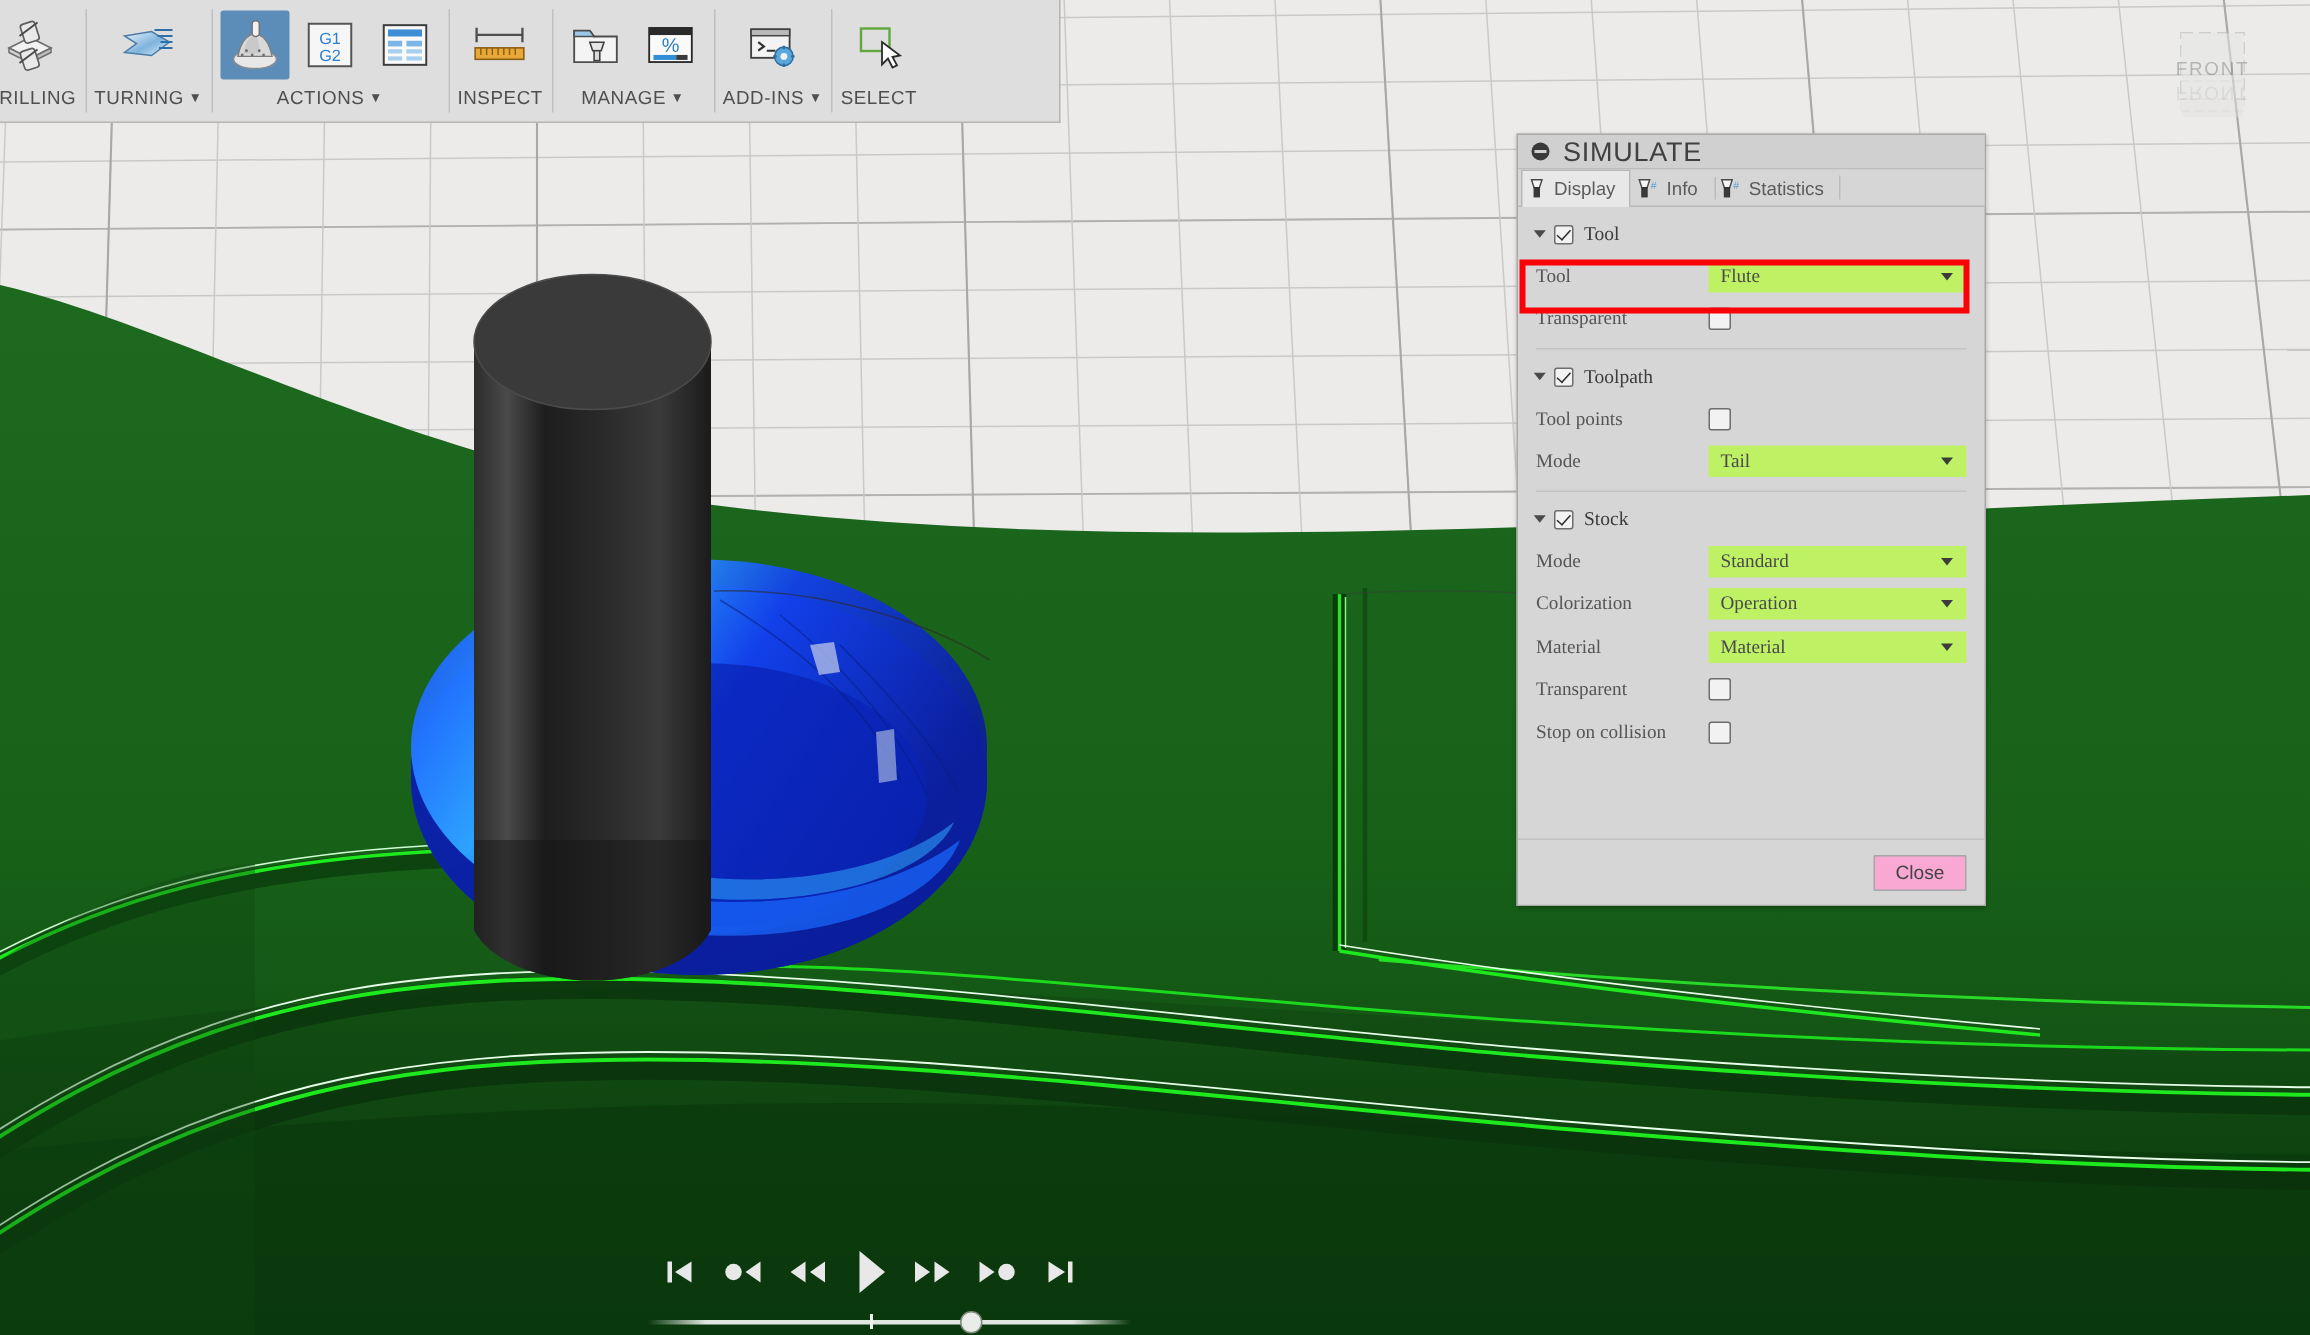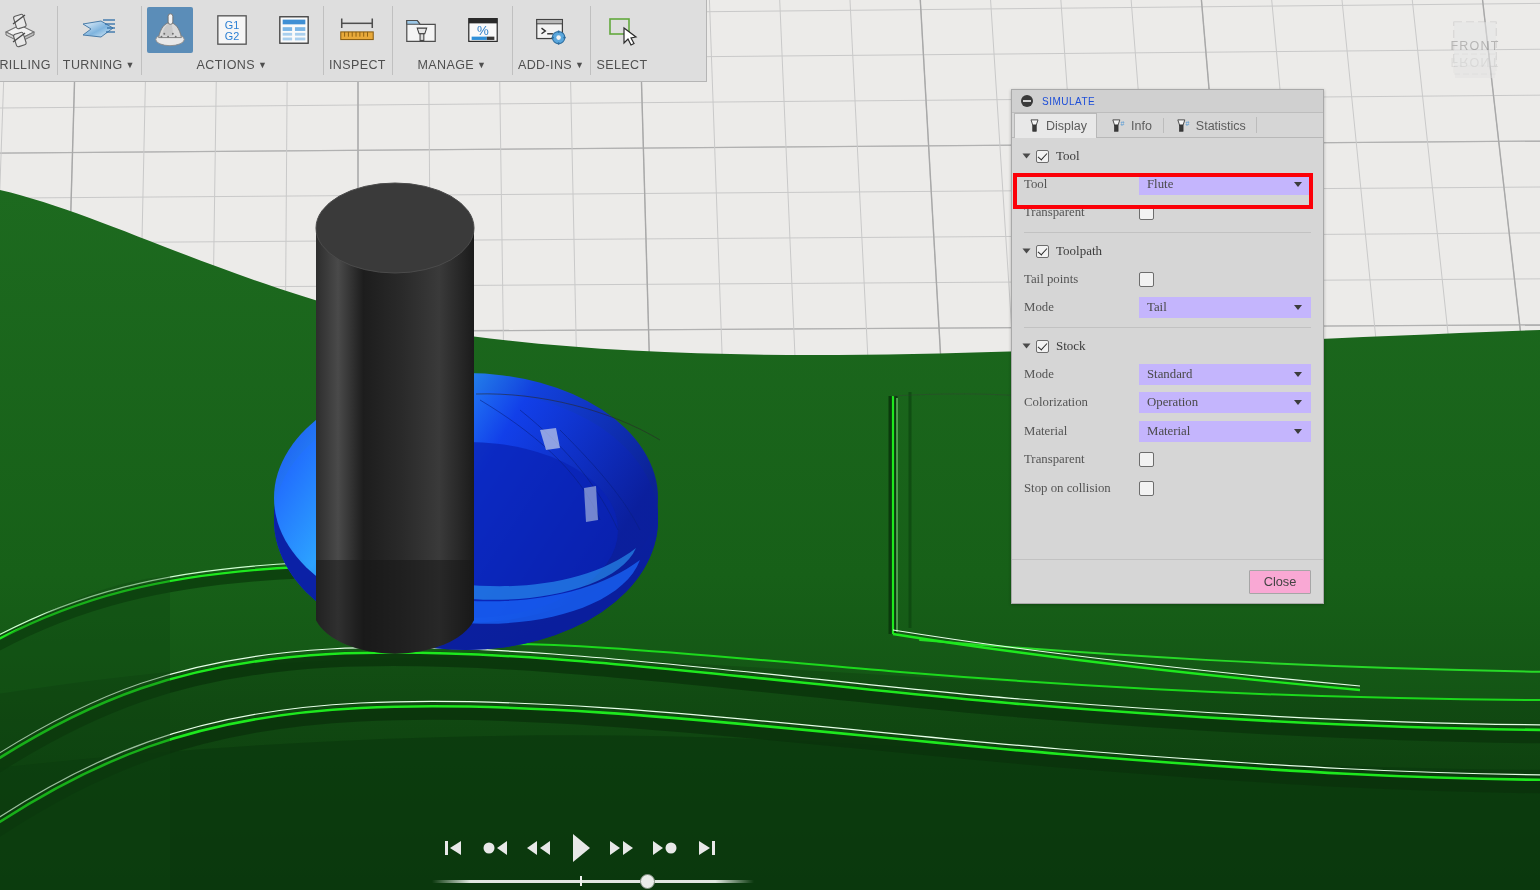--- a/index.html
+++ b/index.html
@@ -15,57 +15,57 @@
   .grid-bg svg{display:block;}
   
   .stock{position:absolute;left:0;top:0;width:1540px;height:890px;}
   
   #toolbar{position:absolute;left:0;top:0;width:707px;height:82px;
     background:#dedede;border-right:1px solid #b5b5b5;border-bottom:1px solid #b5b5b5;
     display:flex;align-items:stretch;box-sizing:border-box;}
   .tb-group{display:flex;flex-direction:column;align-items:center;justify-content:flex-start;
     position:relative;padding:0 6px;}
   .tb-group + .tb-group::before{content:"";position:absolute;left:0;top:6px;bottom:6px;width:1px;background:#c0c0c0;}
-  .tb-icons{display:flex;align-items:center;justify-content:center;gap:16px;height:56px;padding-top:2px;}
+  .tb-icons{display:flex;align-items:center;justify-content:center;gap:4px;height:56px;padding-top:2px;}
   .tb-label{font-size:12.5px;color:#4f4f4f;letter-spacing:.4px;white-space:nowrap;padding-bottom:6px;}
   .tb-cell{width:46px;height:46px;display:flex;align-items:center;justify-content:center;border-radius:2px;}
   .tb-cell.active{background:#5b8db8;}
   .caret{font-size:9px;margin-left:3px;position:relative;top:-1px;}
   
   #viewcube{position:absolute;right:26px;top:10px;width:86px;height:84px;}
   
   #simulate{position:absolute;left:1011px;top:89px;width:313px;height:515px;
     background:#d6d6d6;border:1px solid #a9a9a9;box-shadow:0 1px 3px rgba(0,0,0,.25);
     box-sizing:border-box;display:flex;flex-direction:column;}
   .dlg-title{height:23px;background:#d0d0d0;border-bottom:1px solid #bdbdbd;
     display:flex;align-items:center;gap:9px;padding-left:9px;box-sizing:border-box;}
-  .dlg-title span.t{font-size:10px;color:#1d4ed8;letter-spacing:.5px;}
+  .dlg-title span.t{font-size:18px;color:#404040;letter-spacing:.5px;}
   .collapse-dot{width:12px;height:12px;border-radius:50%;background:#3a3a3a;position:relative;}
   .collapse-dot::after{content:"";position:absolute;left:2px;top:5px;width:8px;height:2px;background:#d0d0d0;}
   .tabs{height:25px;display:flex;align-items:flex-end;background:#d6d6d6;
     border-bottom:1px solid #b8b8b8;padding-left:2px;box-sizing:border-box;}
-  .tab{height:24px;display:flex;align-items:center;gap:5px;padding:0 9px 0 13px;
+  .tab{height:24px;display:flex;align-items:center;gap:5px;padding:0 9px 0 3px;
     font-size:12.5px;color:#5c5c5c;border:1px solid transparent;border-bottom:none;
     position:relative;box-sizing:border-box;justify-content:center;}
   .tab.active{background:#e8e8e8;border-color:#b8b8b8;margin-bottom:-1px;height:25px;}
   .tab + .tab::before{content:"";position:absolute;left:0;top:4px;bottom:4px;width:1px;background:#bcbcbc;}
   .tab.active + .tab::before{background:transparent;}
   .tabs::after{content:"";width:1px;background:#bcbcbc;height:16px;margin-bottom:4px;}
   .dlg-body{flex:1;padding:0;overflow:hidden;font-family:Liberation Serif, serif;}
   .section-hdr{display:flex;align-items:center;gap:7px;height:24px;padding-left:12px;margin-top:6px;}
   .tri{width:0;height:0;border-left:5px solid #4a4a4a;border-top:4px solid transparent;
     border-bottom:4px solid transparent;transform:rotate(90deg);}
   .cbx{width:13px;height:13px;background:#f2f2f2;border:1px solid #6d6d6d;border-radius:2px;
     box-sizing:border-box;position:relative;flex:none;}
   .cbx.checked::after{content:"";position:absolute;left:3px;top:0px;width:4px;height:8px;
     border:solid #2b2b2b;border-width:0 1.6px 1.6px 0;transform:rotate(42deg);}
   .section-hdr .lbl{font-size:13px;color:#3c3c3c;}
   .row{display:flex;align-items:center;height:25px;margin:3.5px 0;padding-left:12px;box-sizing:border-box;}
   .row .rlbl{width:115px;font-size:12.8px;color:#555;flex:none;}
-  .dd{width:172px;height:21px;background:#c4b5fd;display:flex;align-items:center;
+  .dd{width:172px;height:21px;background:#bef264;display:flex;align-items:center;
     padding:0 0 0 8px;box-sizing:border-box;font-size:12.8px;color:#4a4a4a;position:relative;}
   .dd .dval{flex:1;}
   .dd .ddtri{width:0;height:0;border-left:4.5px solid transparent;border-right:4.5px solid transparent;
     border-top:5px solid #3c3c3c;margin-right:9px;}
   .hr{height:1px;background:#c2c2c2;margin:7px 12px 2px 12px;}
   .dlg-foot{height:44px;border-top:1px solid #c2c2c2;background:#d6d6d6;
     display:flex;align-items:center;justify-content:flex-end;padding-right:12px;box-sizing:border-box;}
   .btn{min-width:62px;height:24px;background:#f9a8d4;border:1px solid #a6a6a6;
     font-size:12.8px;color:#444;display:flex;align-items:center;justify-content:center;
     border-radius:1px;box-sizing:border-box;}
@@ -487,21 +487,21 @@
 
     <div class="hr"></div>
 
     <div class="section-hdr">
       <span class="tri"></span>
       <span class="cbx checked"></span>
       <span class="lbl">Toolpath</span>
     </div>
 
     <div class="row">
-      <span class="rlbl">Tail points</span>
+      <span class="rlbl">Tool points</span>
       <span class="cbx" style="width:15px;height:15px;"></span>
     </div>
 
     <div class="row">
       <span class="rlbl">Mode</span>
       <span class="dd">
         <span class="dval">Tail</span>
         <span class="ddtri"></span>
       </span>
     </div>

